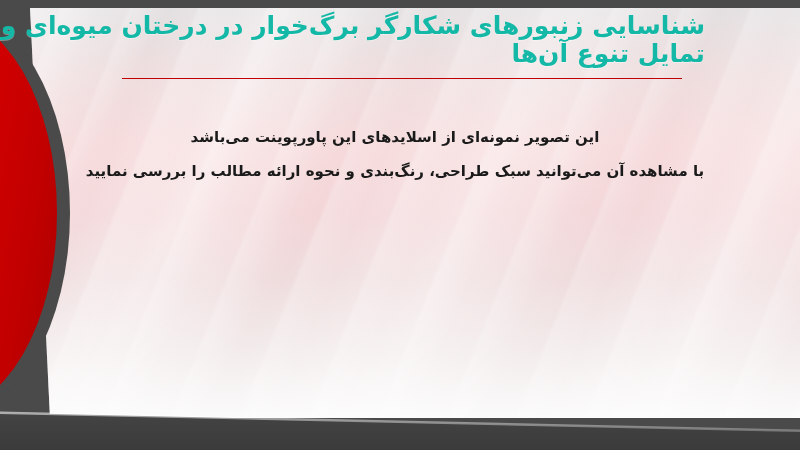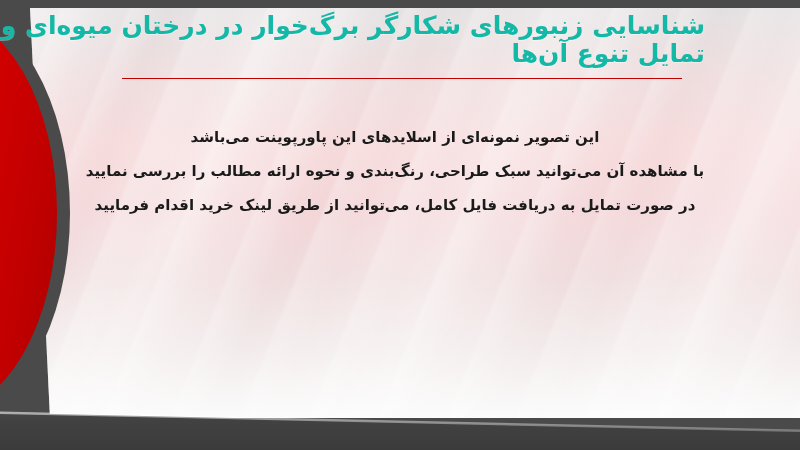--- a/index.html
+++ b/index.html
@@ -171,16 +171,15 @@
 
   <div id="title-block">
     <div class="title-line">شناسایی زنبورهای شکارگر برگ‌خوار در درختان میوه‌ای و</div>
     <div class="title-line">تمایل تنوع آن‌ها</div>
   </div>
   <div id="title-rule"></div>
 
   <div id="body-block">
     <div class="body-line">این تصویر نمونه‌ای از اسلایدهای این پاورپوینت می‌باشد</div>
     <div class="body-line">با مشاهده آن می‌توانید سبک طراحی، رنگ‌بندی و نحوه ارائه مطالب را بررسی نمایید</div>
-    <div class="body-line">در صورت تمایل به دریافت فایل کامل، می‌توانید از طریق لینک خرید اقدام فرمایید</div>
   </div>
 
 </div>
 
 </body></html>

